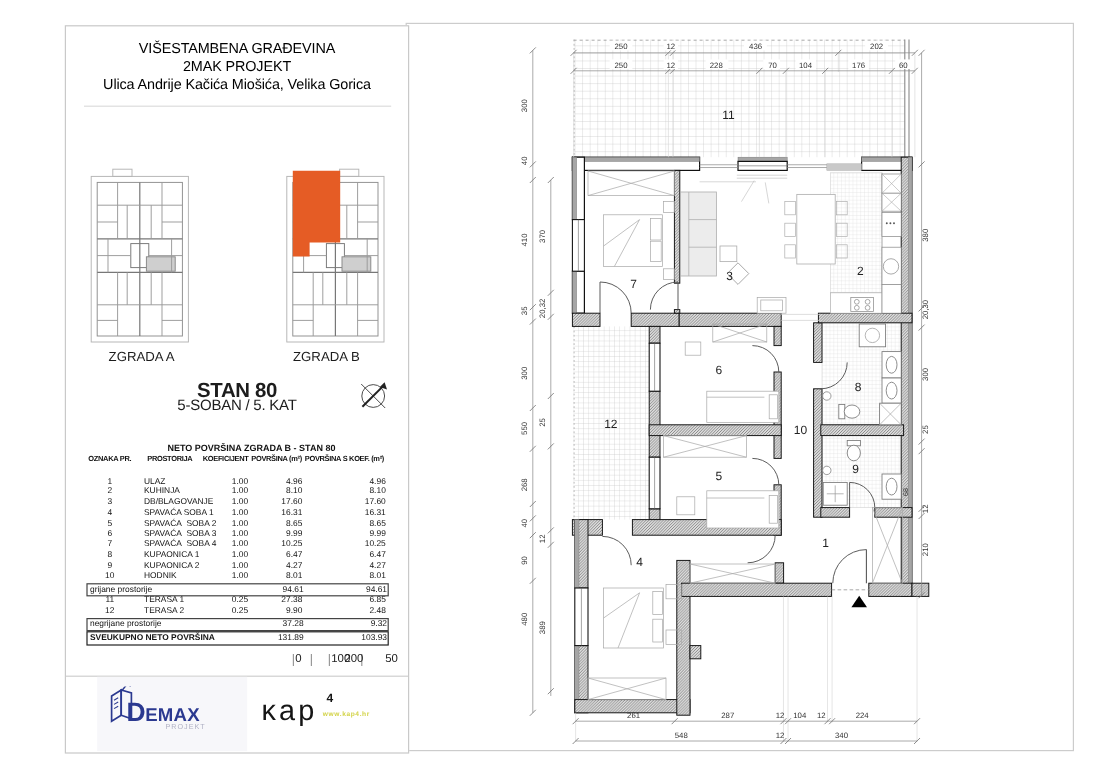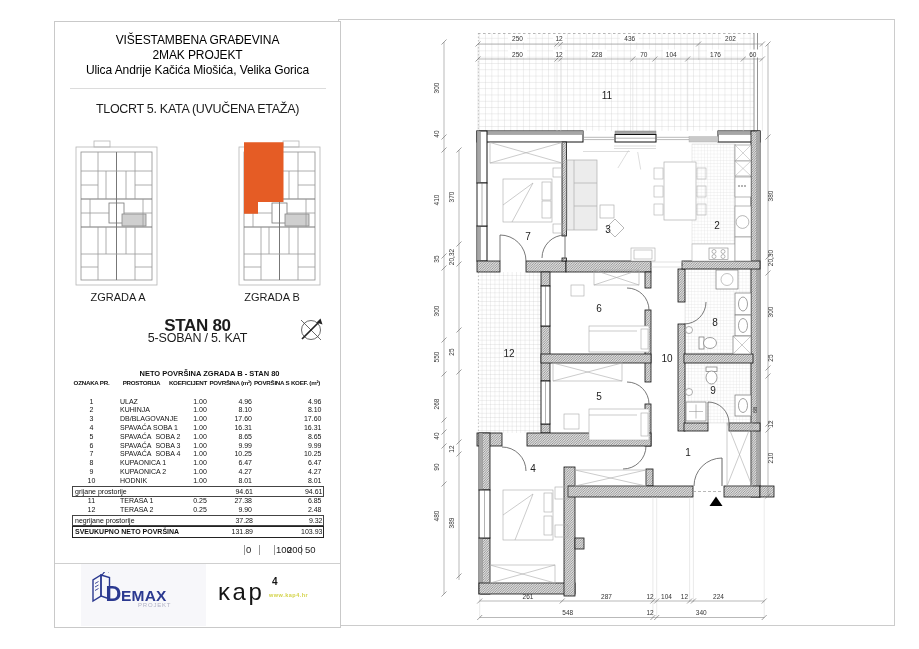--- a/index.html
+++ b/index.html
@@ -17,21 +17,20 @@
 <div id="planbox"></div>
 
 <div id="panel">
 
   <div class="abs ctr" style="left:0;top:11px;width:285px;font-size:12px;letter-spacing:-0.1px;color:#000000;line-height:15px;">
     VIŠESTAMBENA GRAĐEVINA<br>2MAK PROJEKT<br>Ulica Andrije Kačića Miošića, Velika Gorica
   </div>
 
   <div class="abs" style="left:15px;top:66px;width:256px;border-top:1px solid #dcdcdc;"></div>
 
-  <div class="abs ctr" style="left:0;top:80px;width:285px;font-size:12.5px;letter-spacing:-0.3px;color:#1c1c1c;">TLOCRT 5. KATA (UVUČENA ETAŽA)</div>
 
   <svg class="abs" style="left:0;top:113px;" width="285" height="175" viewBox="0 0 285 175">
     <defs>
 
       <g id="miniplan" stroke="#9a9a9a" stroke-width="0.8" fill="none">
         <rect x="0" y="6" width="81" height="138" stroke="#b5b5b5"></rect>
         <rect x="5" y="11" width="71" height="128" stroke="#8f8f8f"></rect>
         <line x1="40.5" y1="11" x2="40.5" y2="139" stroke="#777" stroke-width="1"></line>
         <line x1="5" y1="30" x2="76" y2="30"></line>
         <line x1="5" y1="58" x2="76" y2="58" stroke="#777" stroke-width="1"></line>
@@ -200,21 +199,21 @@
   <div class="tr" style="top:503.6px;height:10px;width:250px;border:1.5px solid #222;font-weight:bold;">
       <em style="left:2px;top:1px;">SVEUKUPNO NETO POVRŠINA</em>
       <em class="e4" style="top:1px;font-weight:normal;">131.89</em>
       <em class="e5" style="top:1px;font-weight:normal;">103.93</em>
     </div>
 
   <div class="abs" style="left:0;top:522px;width:285px;height:14px;font-size:9.5px;color:#222;">
     <em style="position:absolute;font-style:normal;left:189px;top:1px;border-left:1px solid #999;height:10px;"></em>
     <em style="position:absolute;font-style:normal;left:191px;">0</em>
     <em style="position:absolute;font-style:normal;left:203.5px;top:1px;border-left:1px solid #999;height:10px;"></em>
-    <em style="position:absolute;font-style:normal;left:206px;padding-left:44px;">50</em>
+    <em style="position:absolute;font-style:normal;left:222px;padding-left:44px;">50</em>
     <em style="position:absolute;font-style:normal;left:218.5px;top:1px;border-left:1px solid #999;height:10px;"></em>
     <em style="position:absolute;font-style:normal;left:221px;">100</em>
     <em style="position:absolute;font-style:normal;left:246px;top:1px;border-left:1px solid #999;height:10px;"></em>
     <em style="position:absolute;font-style:normal;left:232px;">200</em>
   </div>
 
   <div class="abs" style="left:0;top:541px;width:285px;border-top:1px solid #cfcfcf;"></div>
 
   <div class="abs" style="left:26px;top:542px;width:125px;height:62px;background:#f7f7fa;"></div>
 

